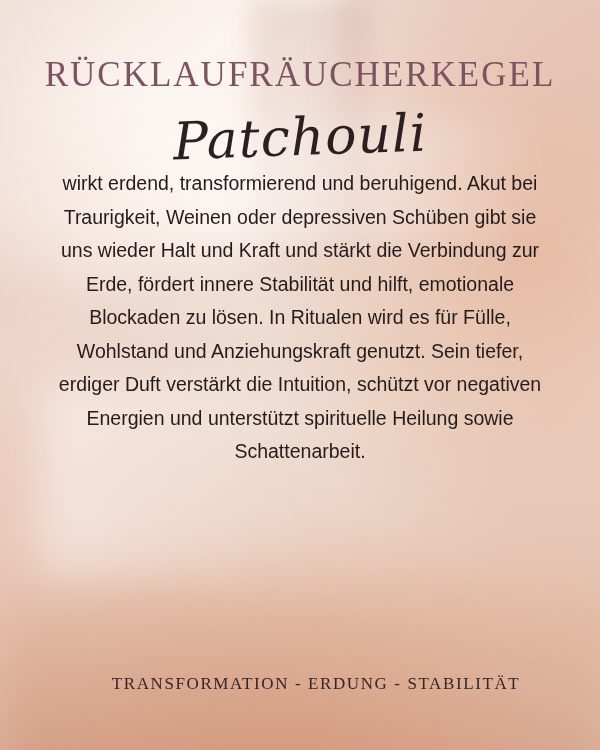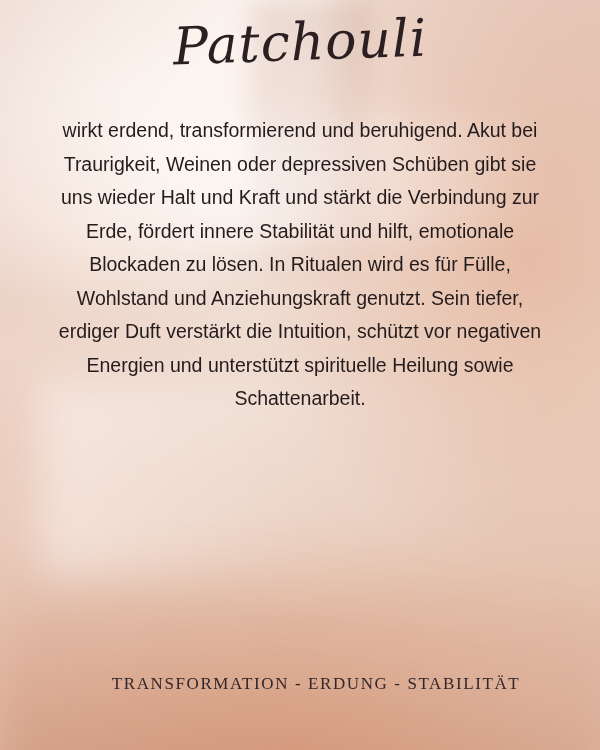--- a/index.html
+++ b/index.html
@@ -95,21 +95,20 @@
     font-family: "DejaVu Serif", serif;
     font-style: italic;
     font-size: 52px;
     color: #2b1f22;
     letter-spacing: 1px;
     transform: rotate(-2deg);
     font-weight: 400;
   }
 
   .body-text {
-    margin-top: 42px;
     width: 500px;
     text-align: center;
     font-family: "Liberation Sans", sans-serif;
     font-size: 19.5px;
     line-height: 1.72;
     color: #241b1c;
   }
 
   .footer {
     position: absolute;
@@ -129,17 +128,18 @@
 
 <div class="card">
   <div class="streak s1"></div>
   <div class="streak s2"></div>
   <div class="streak s3"></div>
   <div class="streak s4"></div>
   <div class="streak s5"></div>
   <div class="streak s6"></div>
 
   <div class="content">
+    <div class="title">RÜCKLAUFRÄUCHERKEGEL</div>
     <div class="script">Patchouli</div>
     <div class="body-text">wirkt erdend, transformierend und beruhigend. Akut bei Traurigkeit, Weinen oder depressiven Schüben gibt sie uns wieder Halt und Kraft und stärkt die Verbindung zur Erde, fördert innere Stabilität und hilft, emotionale Blockaden zu lösen. In Ritualen wird es für Fülle, Wohlstand und Anziehungskraft genutzt. Sein tiefer, erdiger Duft verstärkt die Intuition, schützt vor negativen Energien und unterstützt spirituelle Heilung sowie Schattenarbeit.</div>
     <div class="footer">TRANSFORMATION - ERDUNG - STABILITÄT</div>
   </div>
 </div>
 
 </body></html>

